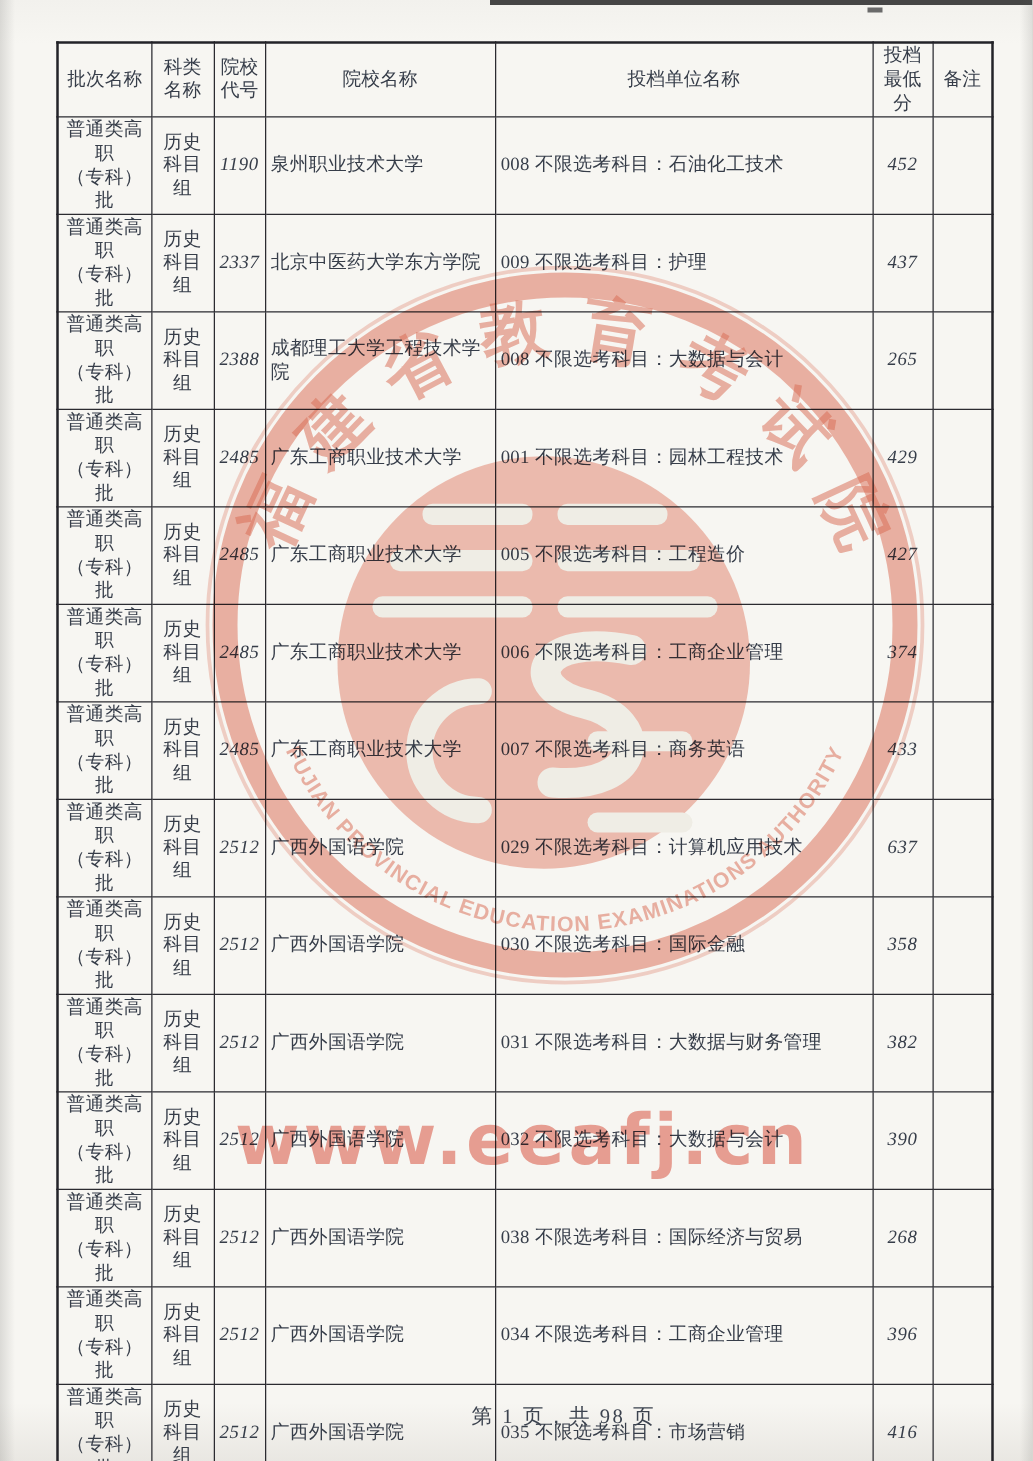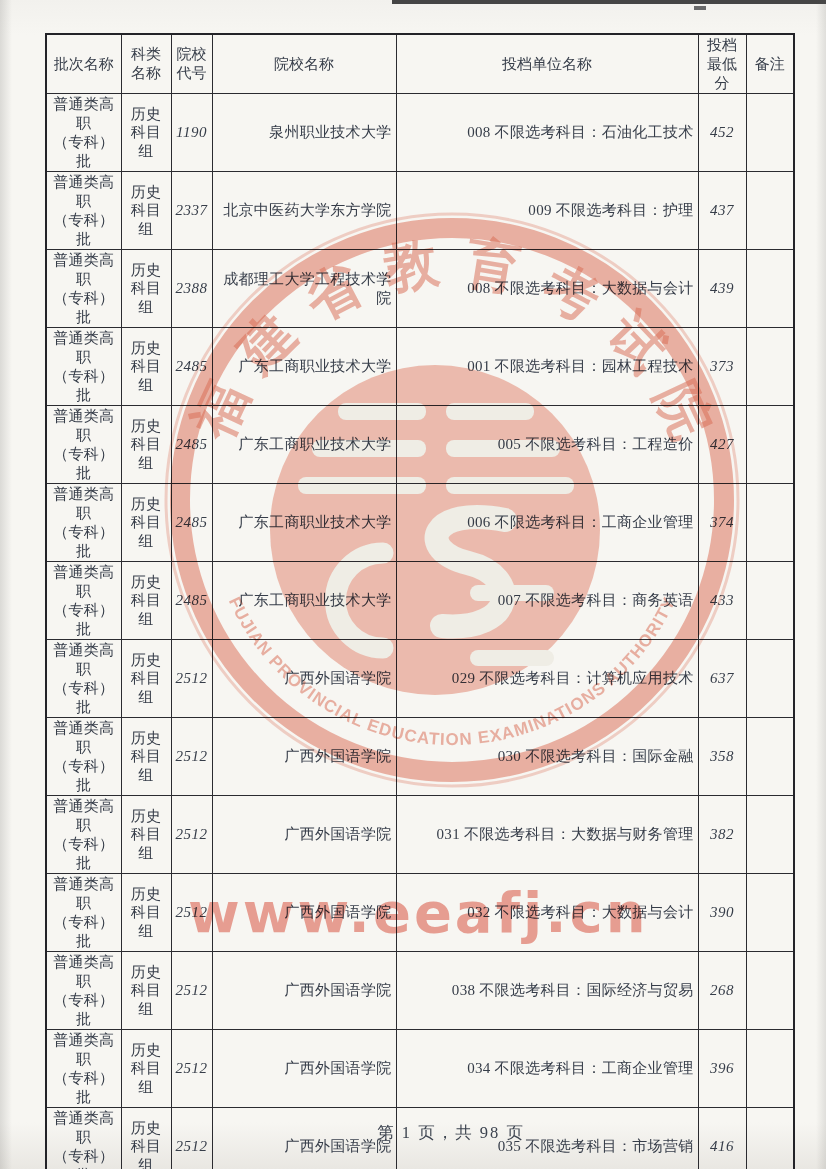--- a/index.html
+++ b/index.html
@@ -36,21 +36,21 @@
     font-weight:normal;
     white-space:pre-line;
     line-height:1.25;
     overflow:hidden;
   }
   table.score{border:2.4px solid #232328;}
   thead tr{height:40px;}
   tbody tr{height:41px;}
   th{text-align:center;}
   td{text-align:center;letter-spacing:.3px;}
-  td.left{text-align:right;padding-left:7px;}
+  td.left{text-align:left;padding-left:7px;}
   td.num{font-family:"Liberation Serif","DejaVu Serif",serif;letter-spacing:.5px;font-style:italic;}
 
   .footer{
     position:absolute;left:45px;top:1122px;width:812px;
     text-align:center;font-size:16.5px;letter-spacing:2px;color:#3c434f;
   }
 
   .watermark{position:absolute;inset:0;pointer-events:none;mix-blend-mode:multiply;}
   .wm-url{
     position:absolute;left:188px;top:880px;
@@ -116,32 +116,32 @@
       <td></td>
     </tr>
         <tr>
       <td>普通类高职
 （专科）批</td>
       <td>历史
 科目组</td>
       <td class="num">2388</td>
       <td class="left">成都理工大学工程技术学院</td>
       <td class="left">008 不限选考科目：大数据与会计</td>
-      <td class="num">439</td>
+      <td class="num">265</td>
       <td></td>
     </tr>
         <tr>
       <td>普通类高职
 （专科）批</td>
       <td>历史
 科目组</td>
       <td class="num">2485</td>
       <td class="left">广东工商职业技术大学</td>
       <td class="left">001 不限选考科目：园林工程技术</td>
-      <td class="num">373</td>
+      <td class="num">429</td>
       <td></td>
     </tr>
         <tr>
       <td>普通类高职
 （专科）批</td>
       <td>历史
 科目组</td>
       <td class="num">2485</td>
       <td class="left">广东工商职业技术大学</td>
       <td class="left">005 不限选考科目：工程造价</td>

